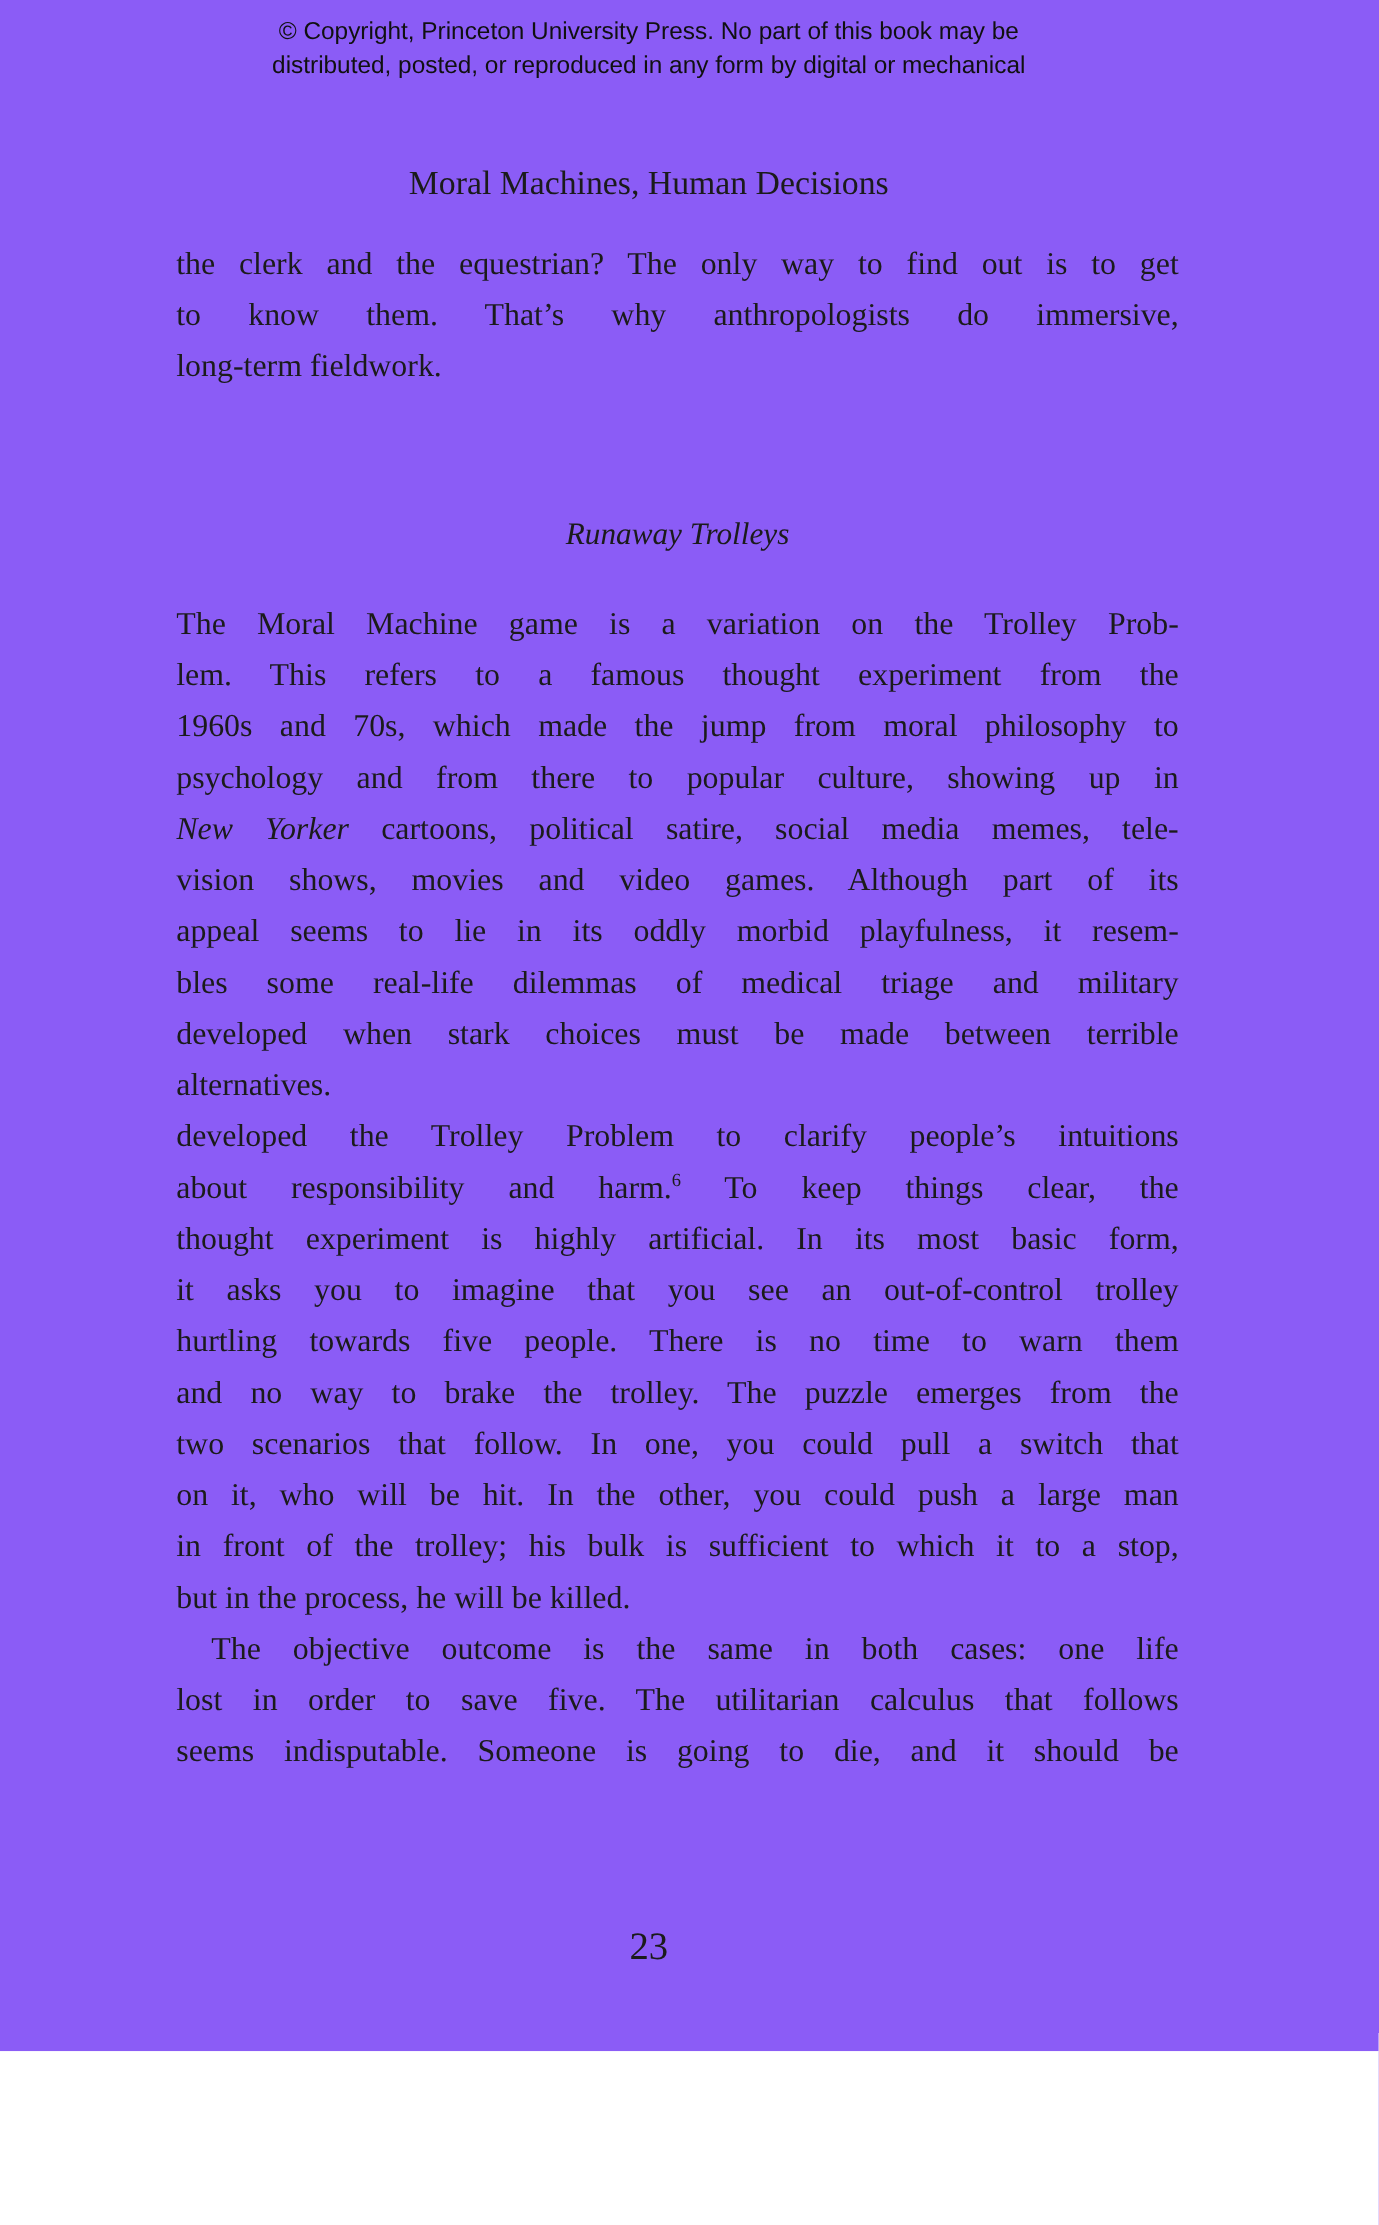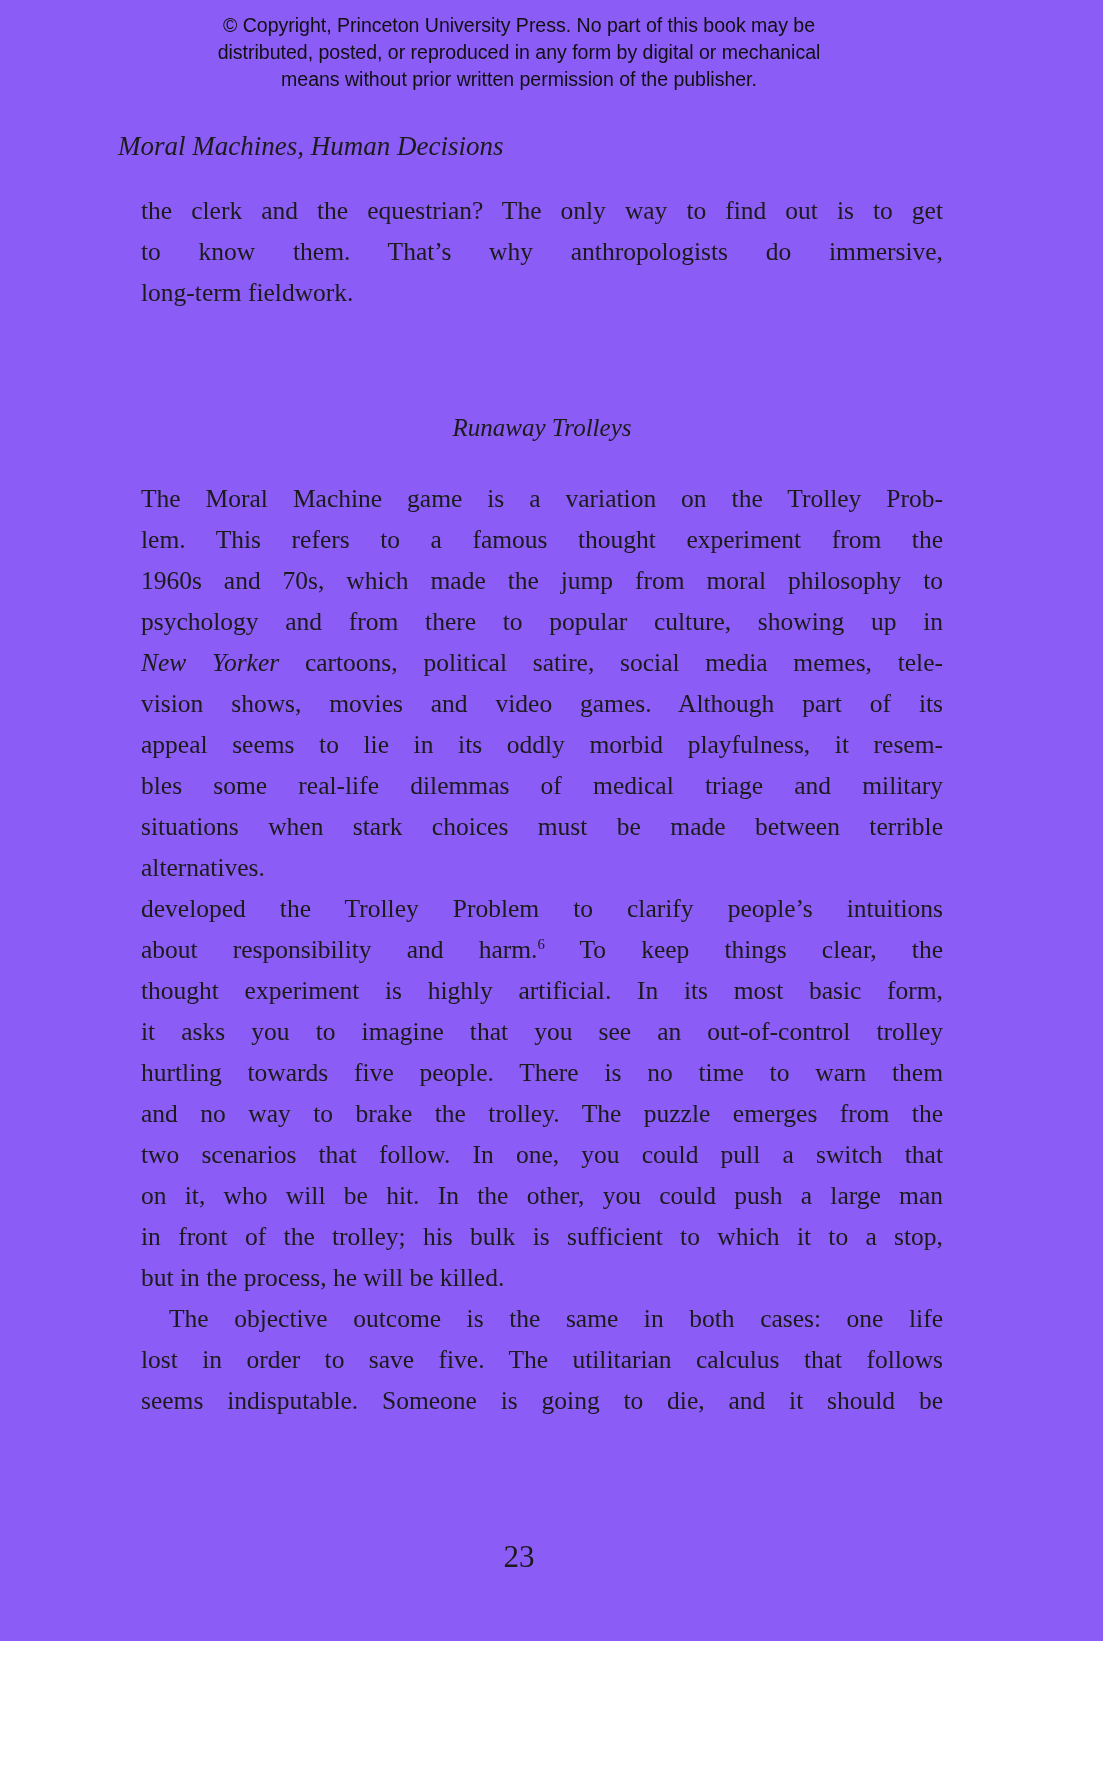--- a/index.html
+++ b/index.html
@@ -17,22 +17,21 @@
     top: 12px; left: 118px; width: 802px;
     text-align: center;
     font-family: "Liberation Sans", sans-serif;
     font-size: 19.5px;
     line-height: 27px;
     color: #101010;
   }
   .running-head {
     position: absolute;
     top: 130px; left: 118px; width: 802px;
-    text-align: left;
-    font-style: italic;
+    text-align: center;
     font-size: 27px;
     line-height: 32px;
   }
   .body-col {
     position: absolute;
     top: 190px; left: 118px; width: 802px;
     font-size: 25.5px;
     margin-left: 23px;
   }
   .line {
@@ -71,42 +70,41 @@
   }
 </style>
 </head>
 <body>
 
 <div class="page">
 
   <div class="copyright" id="copyright">
       <div>© Copyright, Princeton University Press. No part of this book may be</div>
       <div>distributed, posted, or reproduced in any form by digital or mechanical</div>
-      <div>means without prior written permission of the publisher.</div>
     </div>
 
   <div class="running-head">Moral Machines, Human Decisions</div>
 
   <div class="body-col">
     <div id="paras-before">
         <div class="line"><span>the clerk and the equestrian? The only way to find out is to get</span></div>
         <div class="line"><span>to know them. That’s why anthropologists do immersive,</span></div>
         <div class="line last"><span>long-term fieldwork.</span></div>
       </div>
     <h2 class="section-heading">Runaway Trolleys</h2>
     <div id="paras-after">
         <div class="line"><span>The Moral Machine game is a variation on the Trolley Prob-</span></div>
         <div class="line"><span>lem. This refers to a famous thought experiment from the</span></div>
         <div class="line"><span>1960s and 70s, which made the jump from moral philosophy to</span></div>
         <div class="line"><span>psychology and from there to popular culture, showing up in</span></div>
         <div class="line"><i>New Yorker</i><span> cartoons, political satire, social media memes, tele-</span></div>
         <div class="line"><span>vision shows, movies and video games. Although part of its</span></div>
         <div class="line"><span>appeal seems to lie in its oddly morbid playfulness, it resem-</span></div>
         <div class="line"><span>bles some real-life dilemmas of medical triage and military</span></div>
-        <div class="line"><span>situations when stark choices must be made between terrible</span></div>
+        <div class="line"><span>developed when stark choices must be made between terrible</span></div>
         <div class="line last"><span>alternatives.</span></div>
         <div class="line"><span>developed the Trolley Problem to clarify people’s intuitions</span></div>
         <div class="line"><span>about responsibility and harm.</span><sup>6</sup><span> To keep things clear, the</span></div>
         <div class="line"><span>thought experiment is highly artificial. In its most basic form,</span></div>
         <div class="line"><span>it asks you to imagine that you see an out-of-control trolley</span></div>
         <div class="line"><span>hurtling towards five people. There is no time to warn them</span></div>
         <div class="line"><span>and no way to brake the trolley. The puzzle emerges from the</span></div>
         <div class="line"><span>two scenarios that follow. In one, you could pull a switch that</span></div>
         <div class="line"><span>on it, who will be hit. In the other, you could push a large man</span></div>
         <div class="line"><span>in front of the trolley; his bulk is sufficient to which it to a stop,</span></div>

